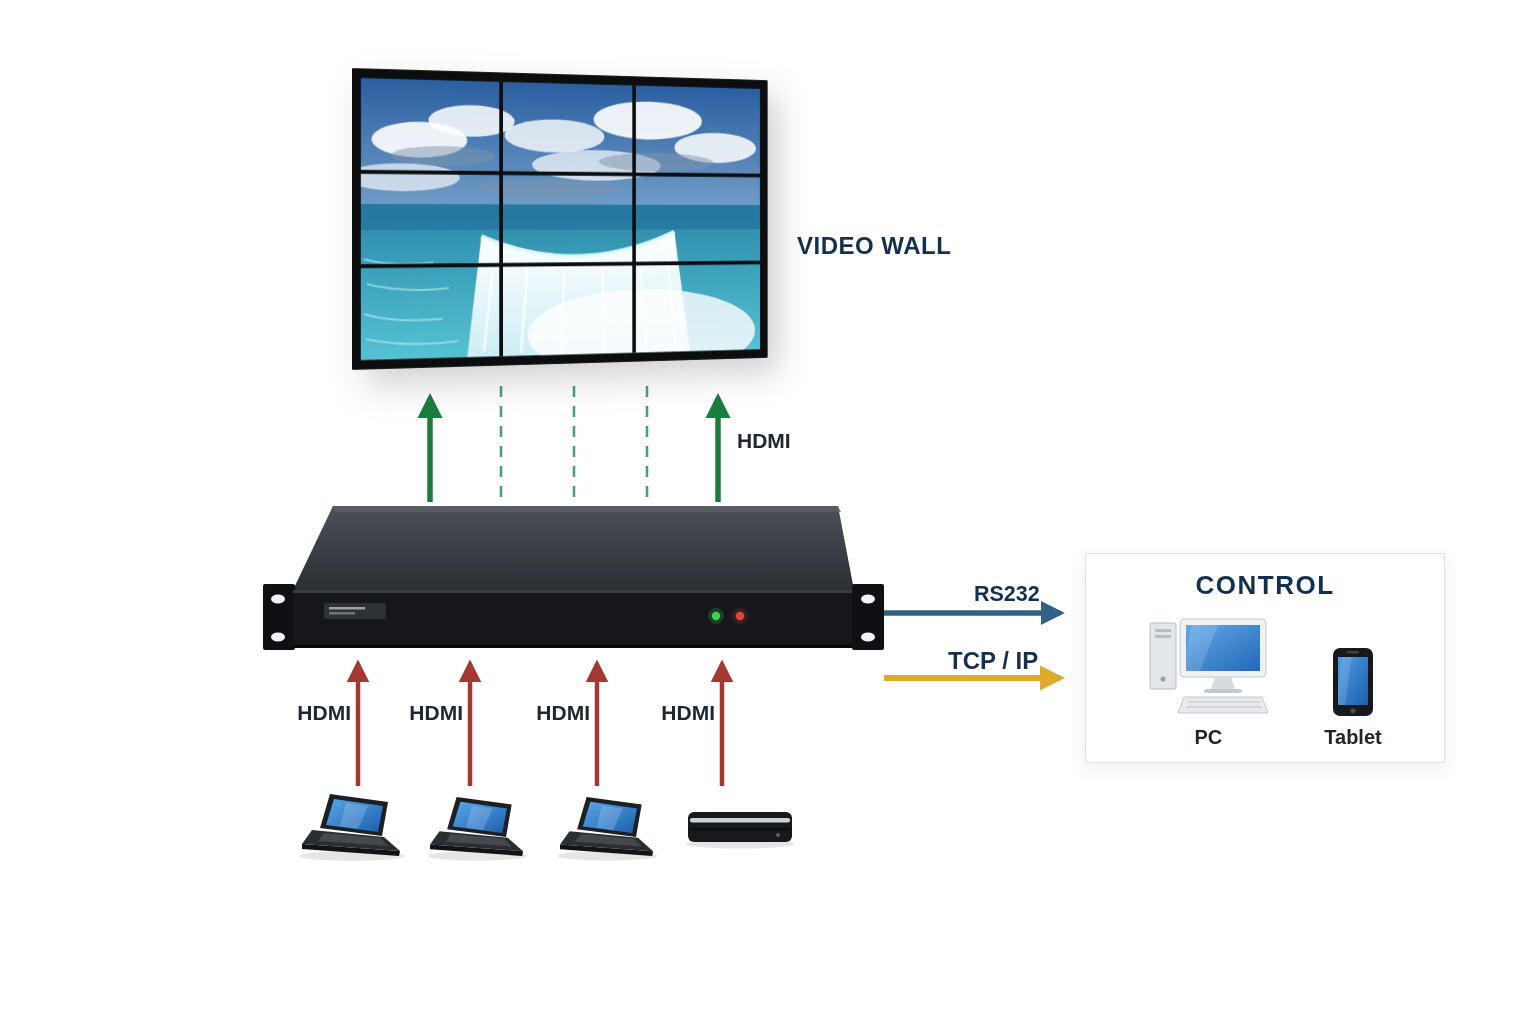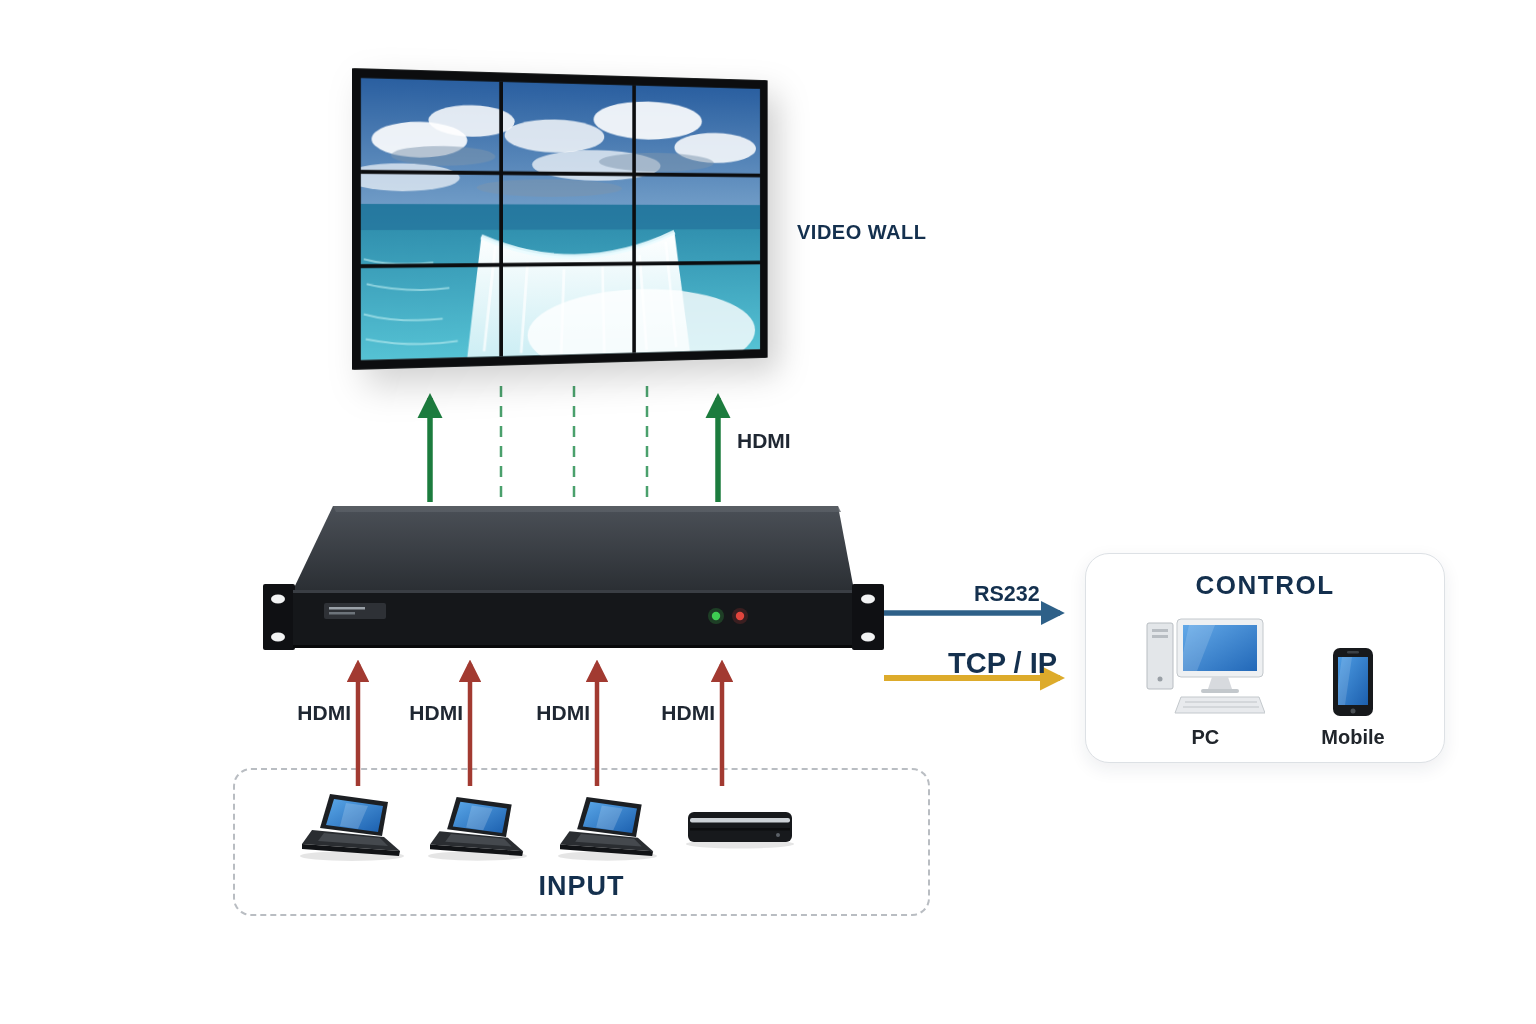--- a/index.html
+++ b/index.html
@@ -59,41 +59,38 @@
     border:2px dashed #b9bdc2;border-radius:18px;z-index:1;background:transparent;
   }
   .input-box .input-label{
     position:absolute;left:0;right:0;bottom:12px;text-align:center;
     font-weight:bold;font-size:27px;letter-spacing:1px;color:var(--label_navy);
   }
 
   
   .control-box{
     position:absolute;left:1085px;top:553px;width:360px;height:210px;
-    background:#ffffff;border:1px solid #dde1e5;border-radius:24px;
+    background:#ffffff;border:1px solid #dde1e5;border-radius:2px;
     box-shadow:0 6px 18px rgba(20,40,70,0.08);z-index:2;
   }
   .control-title{
     margin-top:16px;text-align:center;font-weight:bold;font-size:26px;
     letter-spacing:1.5px;color:var(--label_navy);
   }
   .control-devices{
     display:flex;justify-content:center;align-items:flex-end;gap:56px;margin-top:16px;padding:0 14px;
   }
   .device-col{display:flex;flex-direction:column;align-items:center}
   .device-label{font-weight:bold;font-size:20px;color:#20252b;margin-top:9px}
 </style>
 </head>
 <body>
 
 <div class="stage">
 
-  <div class="input-box">
-    <div class="input-label">INPUT</div>
-  </div>
 
   <svg class="layer" viewBox="0 0 1536 1024">
     <defs>
       <marker id="mGreen" viewBox="0 0 10 10" refX="8" refY="5" markerWidth="4.6" markerHeight="4.6" orient="auto-start-reverse">
         <path d="M0,0 L10,5 L0,10 Z"></path>
       </marker>
       <marker id="mRed" viewBox="0 0 10 10" refX="8" refY="5" markerWidth="5" markerHeight="5" orient="auto-start-reverse">
         <path d="M0,0 L10,5 L0,10 Z"></path>
       </marker>
       <marker id="mBlue" viewBox="0 0 10 10" refX="8" refY="5" markerWidth="4.4" markerHeight="4.4" orient="auto-start-reverse">
@@ -244,31 +241,31 @@
       <g stroke="#0c0d0f" stroke-width="4">
         <line x1="156.3" y1="9" x2="156.3" y2="291"></line>
         <line x1="303.7" y1="9" x2="303.7" y2="291"></line>
         <line x1="9" y1="103" x2="451" y2="103"></line>
         <line x1="9" y1="197" x2="451" y2="197"></line>
       </g>
       <rect x="4.5" y="4.5" width="451" height="291" fill="none" stroke="#0c0d0f" stroke-width="9"></rect>
     </svg>
   </div>
 
-  <div class="lbl navy" style="left:797px;top:221px;font-size:20px;letter-spacing:0.5px">VIDEO WALL</div>
+  <div class="lbl navy" style="left:797px;top:232px;font-size:24px;letter-spacing:0.5px">VIDEO WALL</div>
 
   <div class="lbl dark" style="left:737px;top:429px;font-size:21px">HDMI</div>
 
   <div class="lbl dark hdmi-in" style="left:281px;top:701px">HDMI</div>
   <div class="lbl dark hdmi-in" style="left:393px;top:701px">HDMI</div>
   <div class="lbl dark hdmi-in" style="left:520px;top:701px">HDMI</div>
   <div class="lbl dark hdmi-in" style="left:645px;top:701px">HDMI</div>
 
   <div class="lbl navy" style="left:974px;top:582px;font-size:21.5px">RS232</div>
-  <div class="lbl navy" style="left:948px;top:647px;font-size:29px">TCP / IP</div>
+  <div class="lbl navy" style="left:948px;top:647px;font-size:24px">TCP / IP</div>
 
   <div class="control-box">
     <div class="control-title">CONTROL</div>
     <div class="control-devices">
 
       <div class="device-col">
         <svg width="120" height="100" viewBox="0 0 120 100">
           <defs>
             <linearGradient id="pcScr" x1="0" y1="0" x2="1" y2="1">
               <stop offset="0" stop-color="#63a9e8"></stop>
@@ -299,19 +296,19 @@
               <stop offset="0" stop-color="#4e9de4"></stop>
               <stop offset="1" stop-color="#1c5fae"></stop>
             </linearGradient>
           </defs>
           <rect x="1" y="1" width="40" height="68" rx="7" fill="#17191c"></rect>
           <rect x="6" y="10" width="30" height="48" fill="url(#mobScr)"></rect>
           <polygon points="10,10 20,10 13,58 6,58 6,38" fill="#ffffff" opacity="0.14"></polygon>
           <rect x="15" y="4" width="12" height="2.5" rx="1.2" fill="#3c4146"></rect>
           <circle cx="21" cy="64" r="2.5" fill="#4a4f54"></circle>
         </svg>
-        <div class="device-label">Mobile</div>
+        <div class="device-label">Tablet</div>
       </div>
 
     </div>
   </div>
 
 </div>
 
 </body></html>

